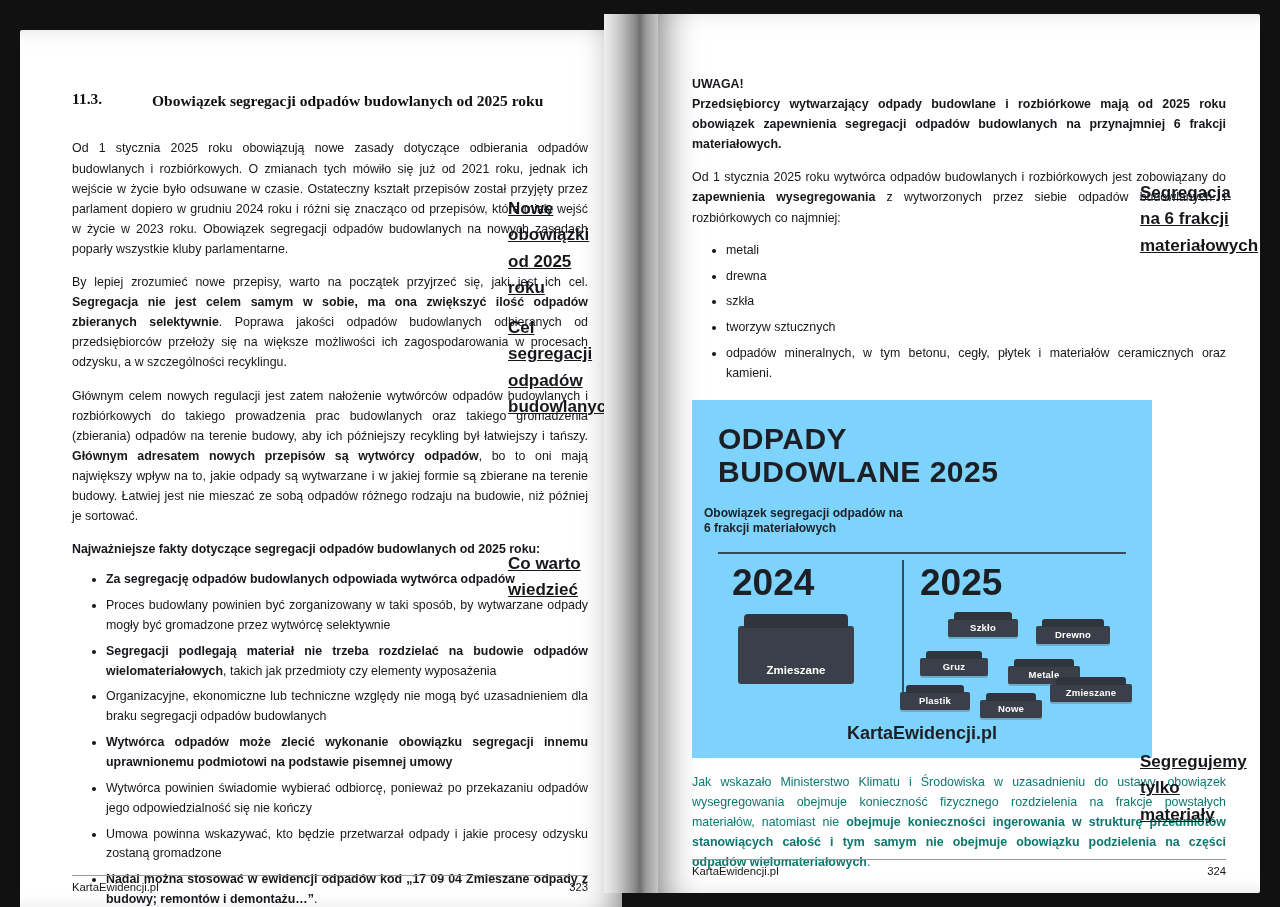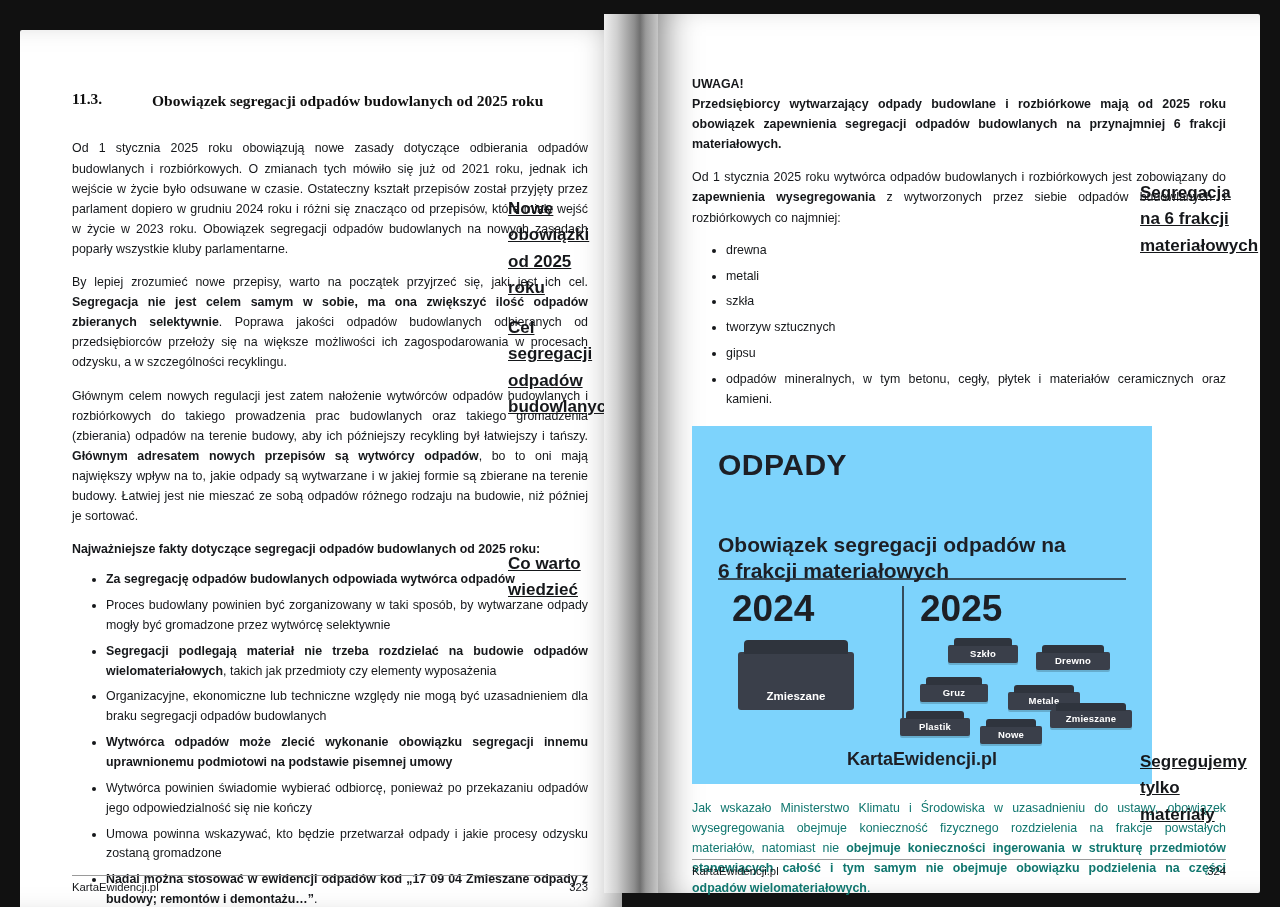--- a/index.html
+++ b/index.html
@@ -115,22 +115,22 @@
   .ig-title{
     position:absolute;left:26px;top:22px;
     font-family:"Liberation Sans", sans-serif;
     font-weight:bold;
     font-size:30px;
     line-height:1.12;
     color:#1d1f25;
     letter-spacing:.5px;
   }
   .ig-sub{
-    position:absolute;left:26px;top:106px;
-    font-weight:bold;font-size:21px;line-height:1.28;color:#1d1f25;
+    position:absolute;left:12px;top:106px;
+    font-weight:bold;font-size:12px;line-height:1.28;color:#1d1f25;
   }
   .ig-divider{
     position:absolute;left:26px;right:26px;top:152px;height:2px;background:#1d1f25;opacity:.75;
   }
   .ig-vline{
     position:absolute;left:210px;top:160px;bottom:60px;width:2px;background:#1d1f25;opacity:.75;
   }
   .ig-year{
     position:absolute;
     font-weight:bold;font-size:37px;color:#1d1f25;
@@ -235,31 +235,31 @@
       <div class="uwaga">
         <span class="lead">UWAGA!</span>
         <span>Przedsiębiorcy wytwarzający odpady budowlane i rozbiórkowe mają od 2025 roku obowiązek zapewnienia segregacji odpadów budowlanych na przynajmniej 6 frakcji materiałowych.</span>
       </div>
 
       <p class="body">
         <span>Od 1 stycznia 2025 roku wytwórca odpadów budowlanych i rozbiórkowych jest zobowiązany do </span><span class="b">zapewnienia wysegregowania</span><span> z wytworzonych przez siebie odpadów budowlanych i rozbiórkowych co najmniej:</span>
       </p>
 
       <ul class="bullets">
+        <li>metali</li>
         <li>drewna</li>
-        <li>metali</li>
         <li>szkła</li>
         <li>tworzyw sztucznych</li>
-        <li>gipsu</li>
         <li>odpadów mineralnych, w tym betonu, cegły, płytek i materiałów ceramicznych oraz kamieni.</li>
       </ul>
 
       <div class="infographic">
         <div class="ig-title">
           <span>ODPADY</span><br>
+          <span>BUDOWLANE 2025</span>
         </div>
         <div class="ig-sub">
           <span>Obowiązek segregacji odpadów na</span><br>
           <span>6 frakcji materiałowych</span>
         </div>
         <div class="ig-divider"></div>
         <div class="ig-vline"></div>
 
         <div class="ig-year y2024">2024</div>
         <div class="ig-year y2025">2025</div>

